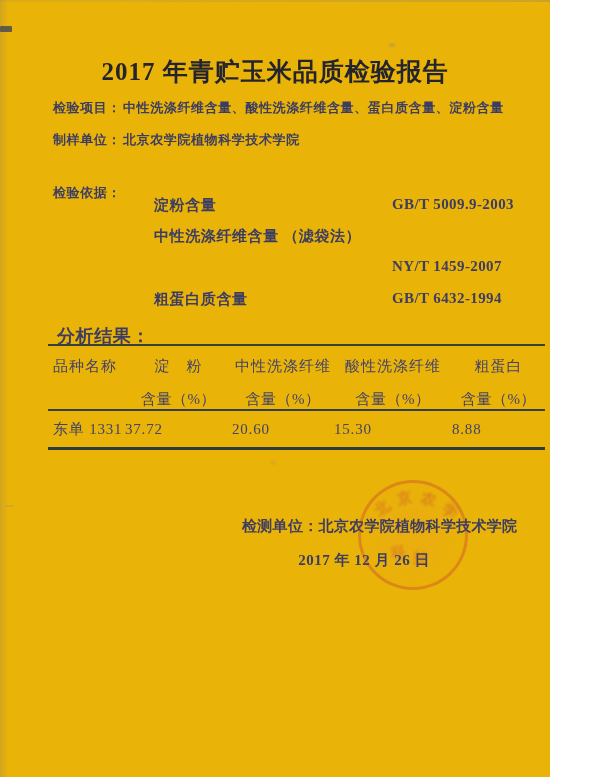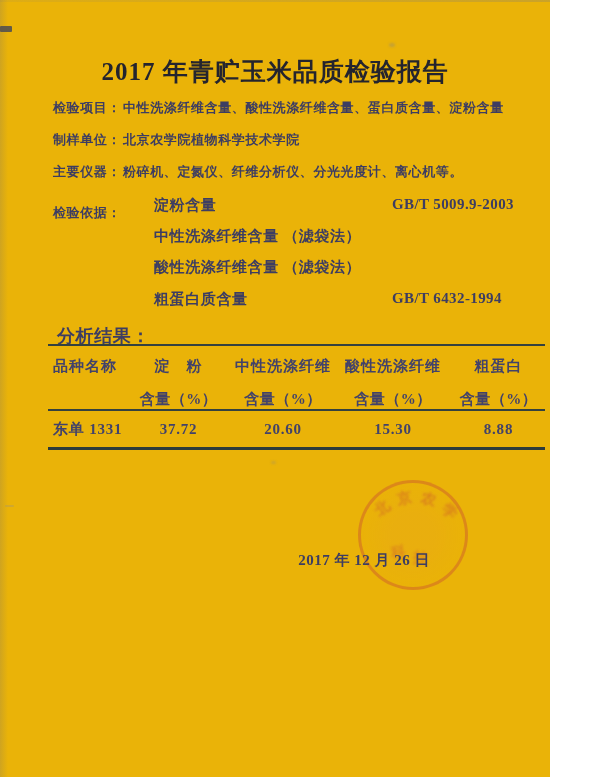--- a/index.html
+++ b/index.html
@@ -61,27 +61,27 @@
     font-size: 18px; font-weight: bold; letter-spacing: 0.6px;
   }
   
   .rtable {
     position: absolute; left: 48px; top: 344px; width: 497px;
     border-top: 2px solid #34413f;
     border-bottom: 3px solid #2e3b3a;
     font-size: 15px; font-weight: 600; color: #42426a;
   }
   .rtable table { width: 100%; border-collapse: collapse; table-layout: fixed; }
-  .rtable th, .rtable td { padding: 0; font-weight: 700; margin-top: 32px; }
+  .rtable th, .rtable td { padding: 0; font-weight: 400; margin-top: 32px; }
   .rtable thead tr { border-bottom: 2px solid #34413f; }
   .rtable thead th { text-align: center; vertical-align: top; height: 62px; }
   .rtable thead th.first { text-align: left; padding-left: 5px; }
   .rtable .h1 { margin-top: 11px; letter-spacing: 1px; }
   .rtable .h2 { margin-top: 14px; letter-spacing: 0.5px; }
-  .rtable tbody td { text-align: center; height: 36px; vertical-align: middle; letter-spacing: 0.8px; }
+  .rtable tbody td { text-align: left; height: 36px; vertical-align: middle; letter-spacing: 0.8px; }
   .rtable tbody td.first { text-align: left; padding-left: 5px; }
   
   .footer-unit {
     position: absolute; left: 242px; top: 517px;
     font-size: 15px; font-weight: 600; letter-spacing: 0.3px; white-space: nowrap;
   }
   .footer-unit .lbl { font-weight: bold; }
   .footer-date {
     position: absolute; left: 264px; top: 551px; width: 200px;
     text-align: center; font-size: 15px; font-weight: 600; letter-spacing: 0.5px;
@@ -121,33 +121,30 @@
   <div class="smudge-c"></div>
 
   <div class="title">2017 年青贮玉米品质检验报告</div>
 
   <div class="line" style="top:99px">
     <span class="lbl">检验项目：</span><span>中性洗涤纤维含量、酸性洗涤纤维含量、蛋白质含量、淀粉含量</span>
   </div>
   <div class="line" style="top:131px">
     <span class="lbl">制样单位：</span><span>北京农学院植物科学技术学院</span>
   </div>
-  <div class="line" style="top:163px">
-    <span class="lbl">主要仪器：</span><span>粉碎机、定氮仪、纤维分析仪、分光光度计、离心机等。</span>
-  </div>
-
-  <div class="line" style="top:204px">
+
+  <div class="line" style="top:184px">
     <span class="lbl">检验依据：</span>
   </div>
   <div class="basis-name" style="top:196px">淀粉含量</div>
   <div class="basis-std" style="top:196px">GB/T 5009.9-2003</div>
 
   <div class="basis-name" style="top:227px">中性洗涤纤维含量 （滤袋法）</div>
 
-  <div class="basis-name" style="top:258px">酸性洗涤纤维含量 （滤袋法）</div>
+  <div class="basis-std" style="top:258px">NY/T 1459-2007</div>
 
   <div class="basis-name" style="top:290px">粗蛋白质含量</div>
   <div class="basis-std" style="top:290px">GB/T 6432-1994</div>
 
   <div class="section-label">分析结果：</div>
 
   <div class="rtable">
     <table>
       <colgroup>
         <col style="width:77px">
@@ -193,15 +190,18 @@
 
   <div class="stamp">
     <span class="c0">北</span>
     <span class="c1">京</span>
     <span class="c2">农</span>
     <span class="c3">学</span>
     <span class="i0">科</span>
     <span class="i1">技</span>
   </div>
 
+  <div class="footer-unit">
+    <span class="lbl">检测单位：</span><span>北京农学院植物科学技术学院</span>
+  </div>
   <div class="footer-date">2017 年 12 月 26 日</div>
 
 </div>
 
 </body></html>

